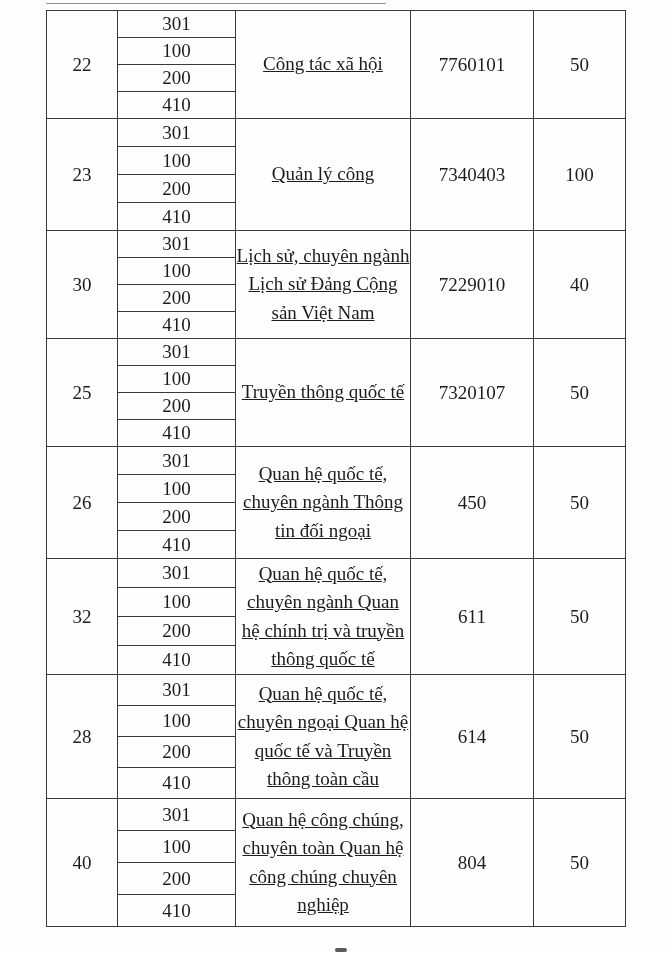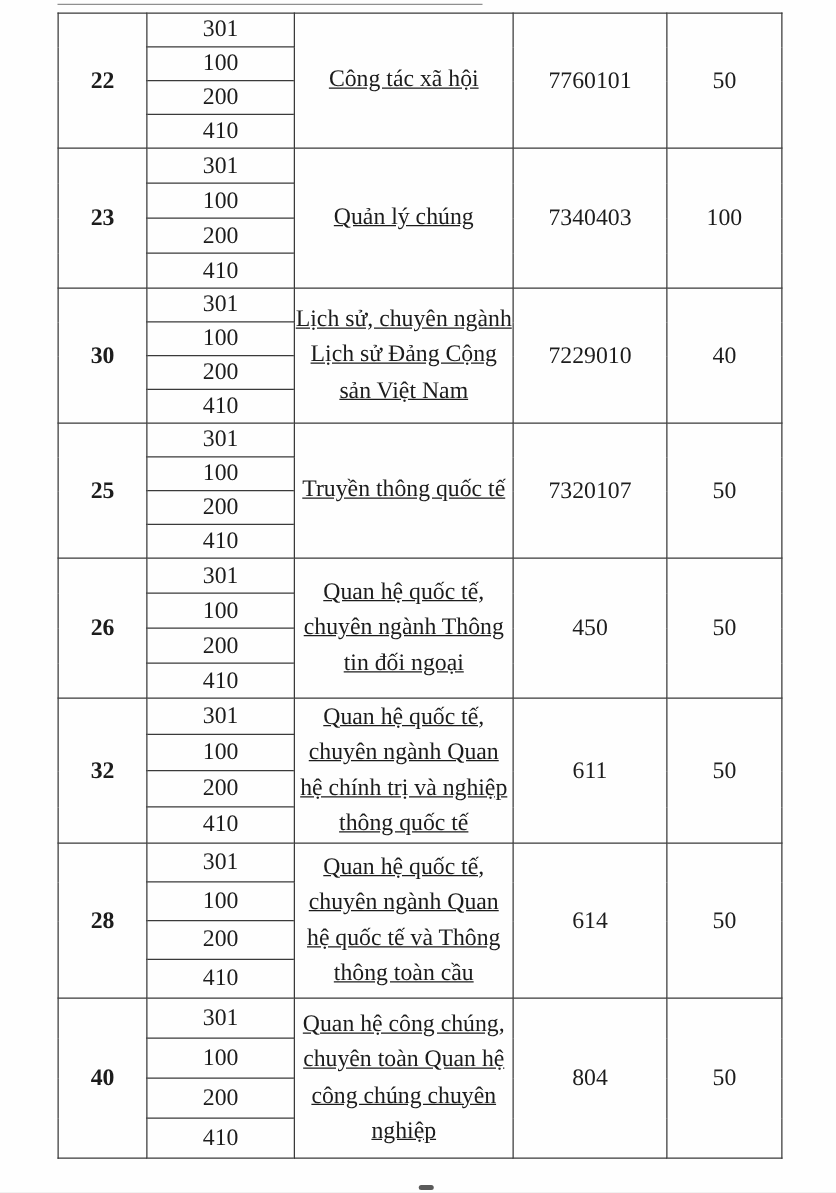--- a/index.html
+++ b/index.html
@@ -35,21 +35,21 @@
     table-layout: fixed;
   }
   table.doc-table td {
     border: 1px solid #3a3a3a;
     text-align: center;
     vertical-align: middle;
     font-size: 19px;
     padding: 0;
   }
   td.stt {
-    font-weight: bold;
+    font-weight: normal;
     font-size: 20px;
   }
   td.name {
     padding: 2px 5px;
     line-height: 1.5;
     text-decoration: underline;
   }
   
   tbody:nth-of-type(1) td.code { height: 26px; }
   tbody:nth-of-type(2) td.code { height: 27px; }
@@ -101,21 +101,21 @@
           <td class="code">200</td>
         </tr>
         <tr>
           <td class="code">410</td>
         </tr>
       </tbody>
       <tbody>
         <tr>
           <td class="stt" rowspan="4">23</td>
           <td class="code">301</td>
-          <td class="name" rowspan="4">Quản lý chúng</td>
+          <td class="name" rowspan="4">Quản lý công</td>
           <td class="pcode" rowspan="4">7340403</td>
           <td class="quota" rowspan="4">100</td>
         </tr>
         <tr>
           <td class="code">100</td>
         </tr>
         <tr>
           <td class="code">200</td>
         </tr>
         <tr>
@@ -173,39 +173,39 @@
           <td class="code">200</td>
         </tr>
         <tr>
           <td class="code">410</td>
         </tr>
       </tbody>
       <tbody>
         <tr>
           <td class="stt" rowspan="4">32</td>
           <td class="code">301</td>
-          <td class="name" rowspan="4">Quan hệ quốc tế, chuyên ngành Quan hệ chính trị và nghiệp thông quốc tế</td>
+          <td class="name" rowspan="4">Quan hệ quốc tế, chuyên ngành Quan hệ chính trị và truyền thông quốc tế</td>
           <td class="pcode" rowspan="4">611</td>
           <td class="quota" rowspan="4">50</td>
         </tr>
         <tr>
           <td class="code">100</td>
         </tr>
         <tr>
           <td class="code">200</td>
         </tr>
         <tr>
           <td class="code">410</td>
         </tr>
       </tbody>
       <tbody>
         <tr>
           <td class="stt" rowspan="4">28</td>
           <td class="code">301</td>
-          <td class="name" rowspan="4">Quan hệ quốc tế, chuyên ngành Quan hệ quốc tế và Thông thông toàn cầu</td>
+          <td class="name" rowspan="4">Quan hệ quốc tế, chuyên ngoại Quan hệ quốc tế và Truyền thông toàn cầu</td>
           <td class="pcode" rowspan="4">614</td>
           <td class="quota" rowspan="4">50</td>
         </tr>
         <tr>
           <td class="code">100</td>
         </tr>
         <tr>
           <td class="code">200</td>
         </tr>
         <tr>

